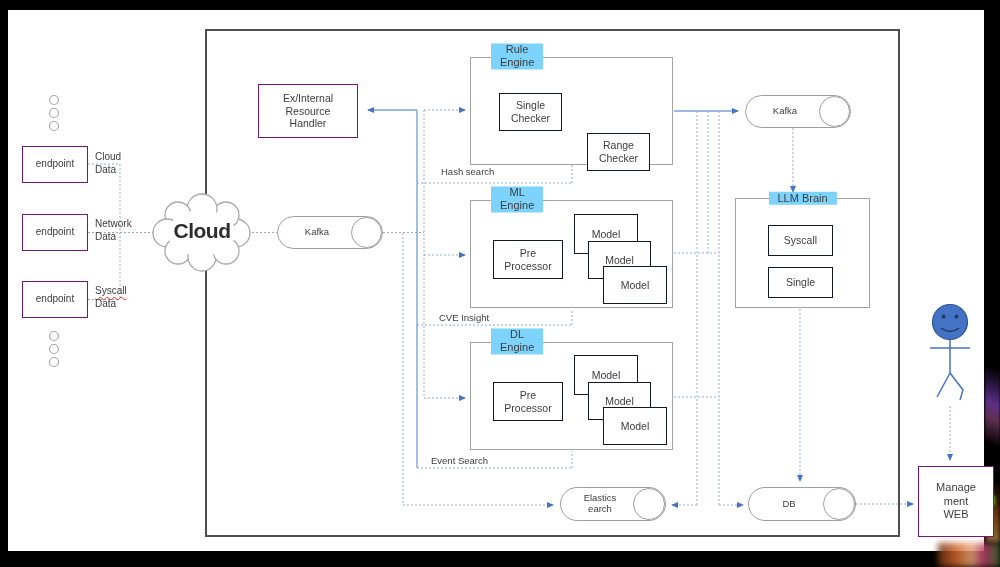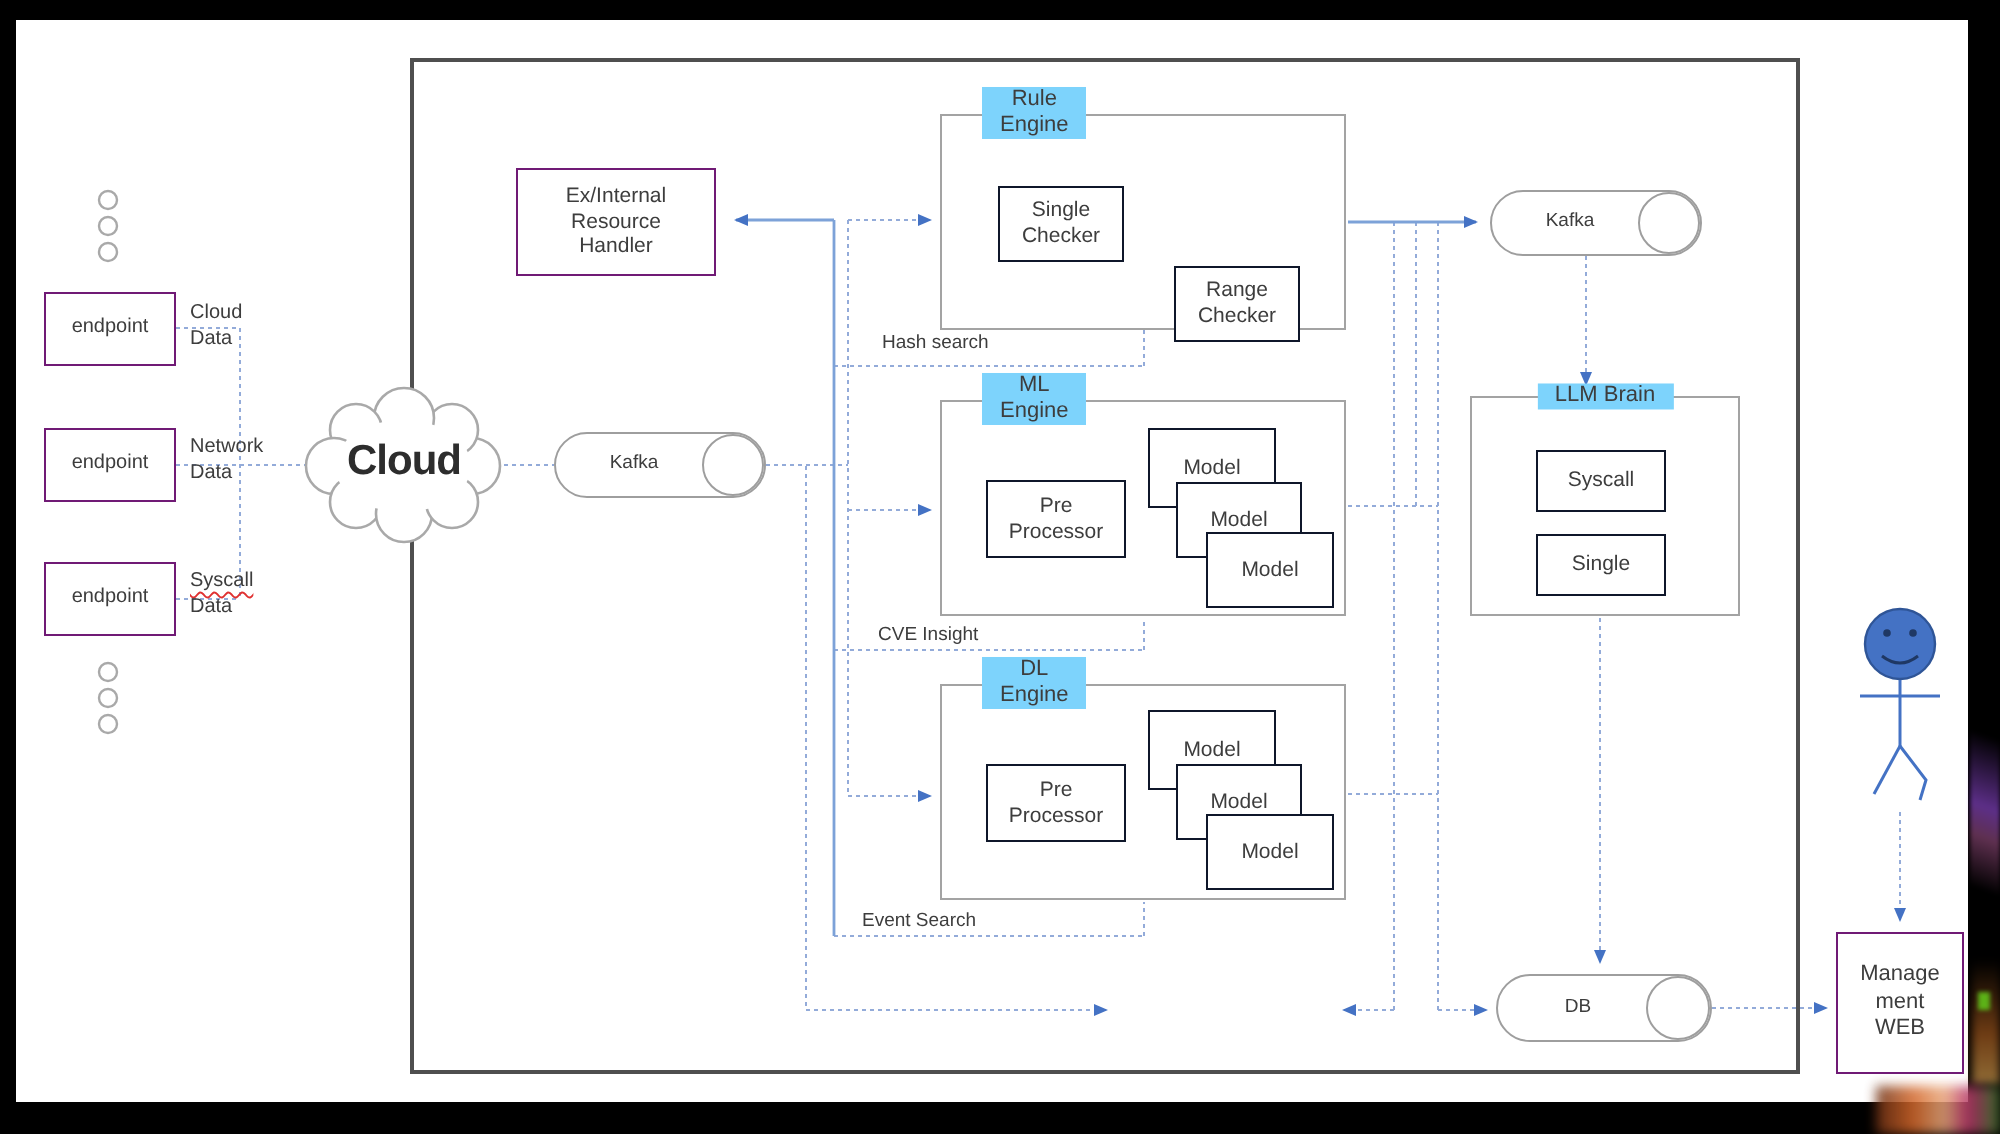--- a/index.html
+++ b/index.html
@@ -193,22 +193,27 @@
     <span class="cap-text">Kafka</span>
     <span class="cap-circle"></span>
   </div>
 
   <div class="ebox" style="left:735px;top:198px;width:135px;height:110px;">
     <div class="etitle center">LLM Brain</div>
     <div class="ibox" style="left:32px;top:26px;width:65px;height:31px;">Syscall</div>
     <div class="ibox" style="left:32px;top:68px;width:65px;height:31px;">Single</div>
   </div>
 
+  <div class="capsule" style="left:560px;top:487px;width:106px;height:34px;">
+    <span class="cap-text">Elastics
+earch</span>
+    <span class="cap-circle" style="width:32px;height:32px;"></span>
+  </div>
 
   <div class="capsule" style="left:748px;top:487px;width:108px;height:34px;">
     <span class="cap-text">DB</span>
     <span class="cap-circle" style="width:32px;height:32px;"></span>
   </div>
 
-  <div class="box mgmt" style="left:918px;top:466px;width:64px;height:71px;">Manage
+  <div class="box mgmt" style="left:918px;top:466px;width:76px;height:71px;">Manage
 ment
 WEB</div>
 </div>
 
 </body></html>

